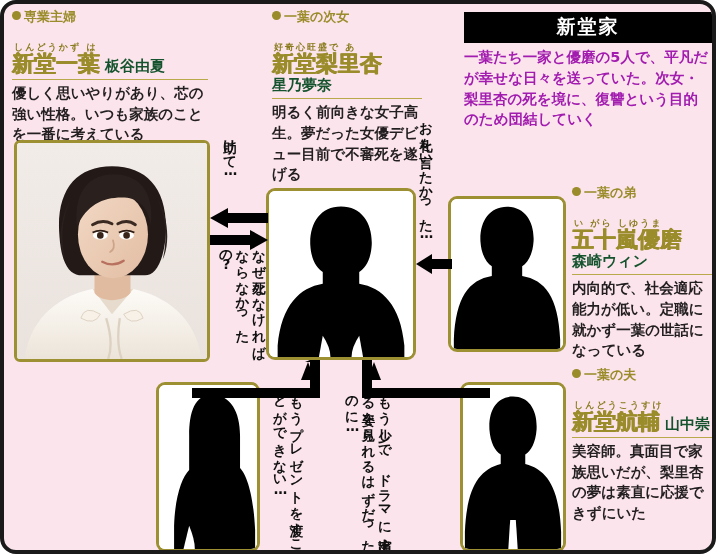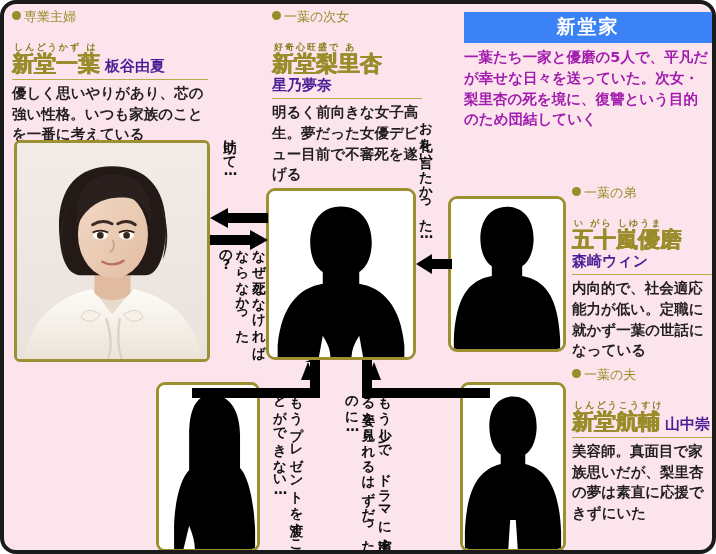--- a/index.html
+++ b/index.html
@@ -12,21 +12,21 @@
     border:4px solid #1a1a1a;
     border-radius:16px;
     box-sizing:border-box;
     overflow:hidden;
   }
 
   
   .role{
     color:#9a8c2a;
     font-size:13px;
-    font-weight:normal;
+    font-weight:bold;
     line-height:1.1;
     white-space:nowrap;
   }
   .role .dot{
     display:inline-block;
     width:9px;height:9px;
     border-radius:50%;
     background:#9a8c2a;
     margin-right:3px;
     vertical-align:1px;
@@ -46,21 +46,21 @@
     font-weight:bold;
     line-height:1.05;
     letter-spacing:0px;
     display:inline-block;
     white-space:nowrap;
     text-shadow:
       0.5px 0 0 #9a8c2a,
       -0.5px 0 0 #9a8c2a;
   }
   .actor{
-    color:#4c1d95;
+    color:#14532d;
     font-size:15px;
     font-weight:bold;
     white-space:nowrap;
     display:inline-block;
   }
   .rule{
     border:0;border-top:1.5px solid #b9a94b;
     margin:3px 0 3px 0;
   }
   .desc{
@@ -94,21 +94,21 @@
   #photo-sana{left:152px;top:378px;width:104px;height:170px;}
   #photo-kosuke{left:456px;top:378px;width:106px;height:170px;}
 
   .photo svg{display:block;width:100%;height:100%;}
 
   
   #family-box{
     position:absolute;left:460px;top:8px;width:248px;
   }
   #family-title{
-    background:#3b82f6;
+    background:#000000;
     color:#ffffff;
     font-size:19px;
     font-weight:bold;
     text-align:center;
     letter-spacing:2px;
     padding:4px 0 5px 0;
     line-height:1.15;
   }
   #family-desc{
     color:#a21caf;

